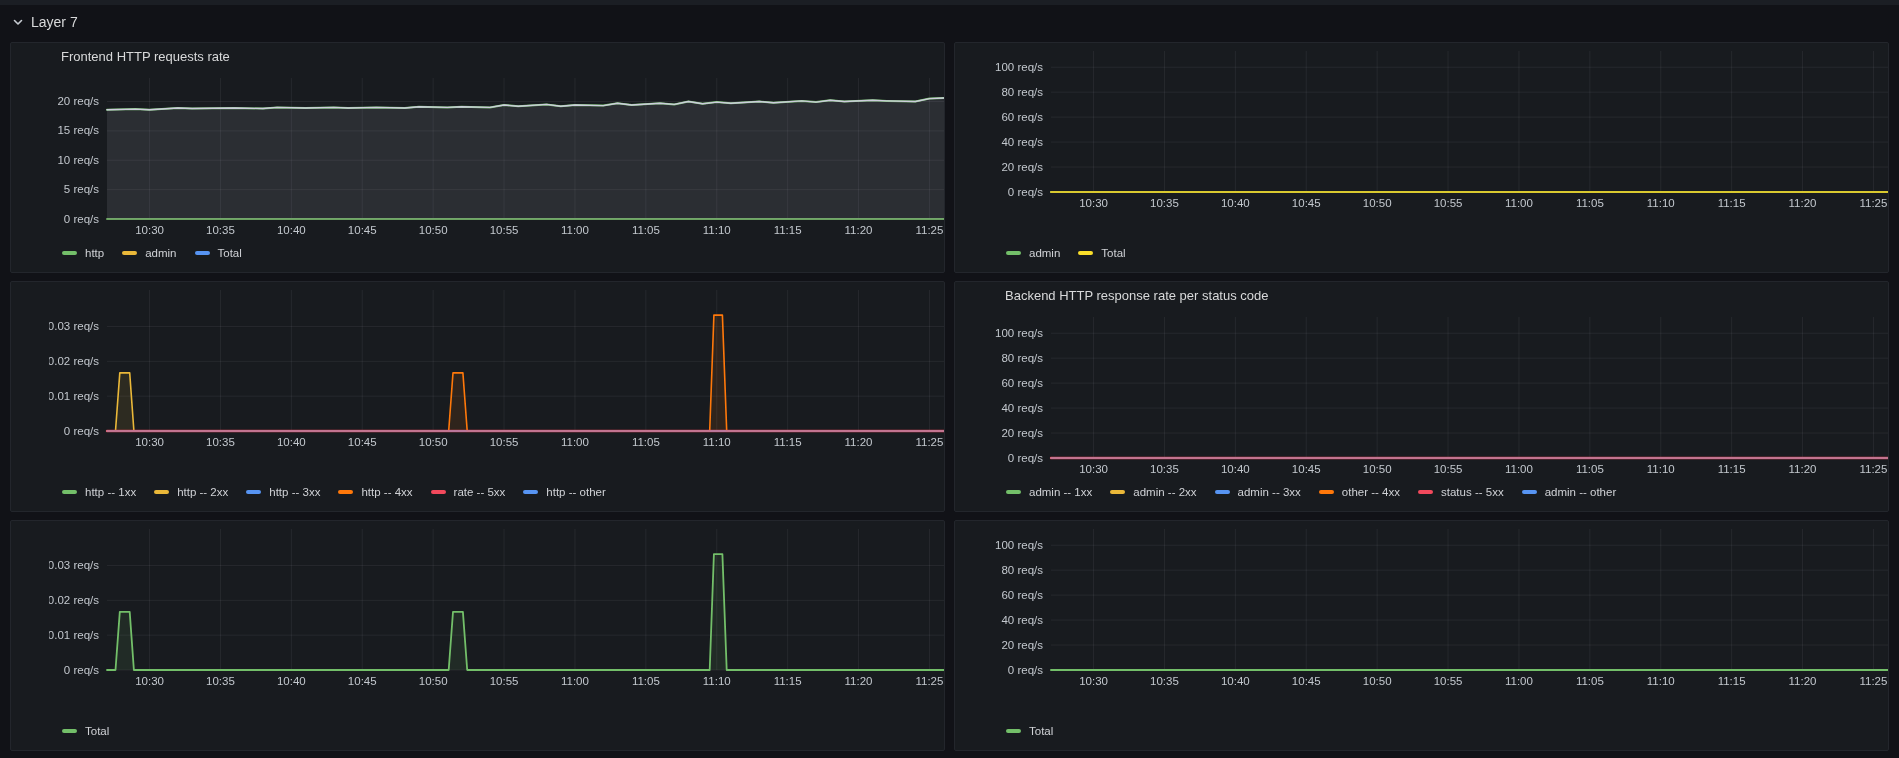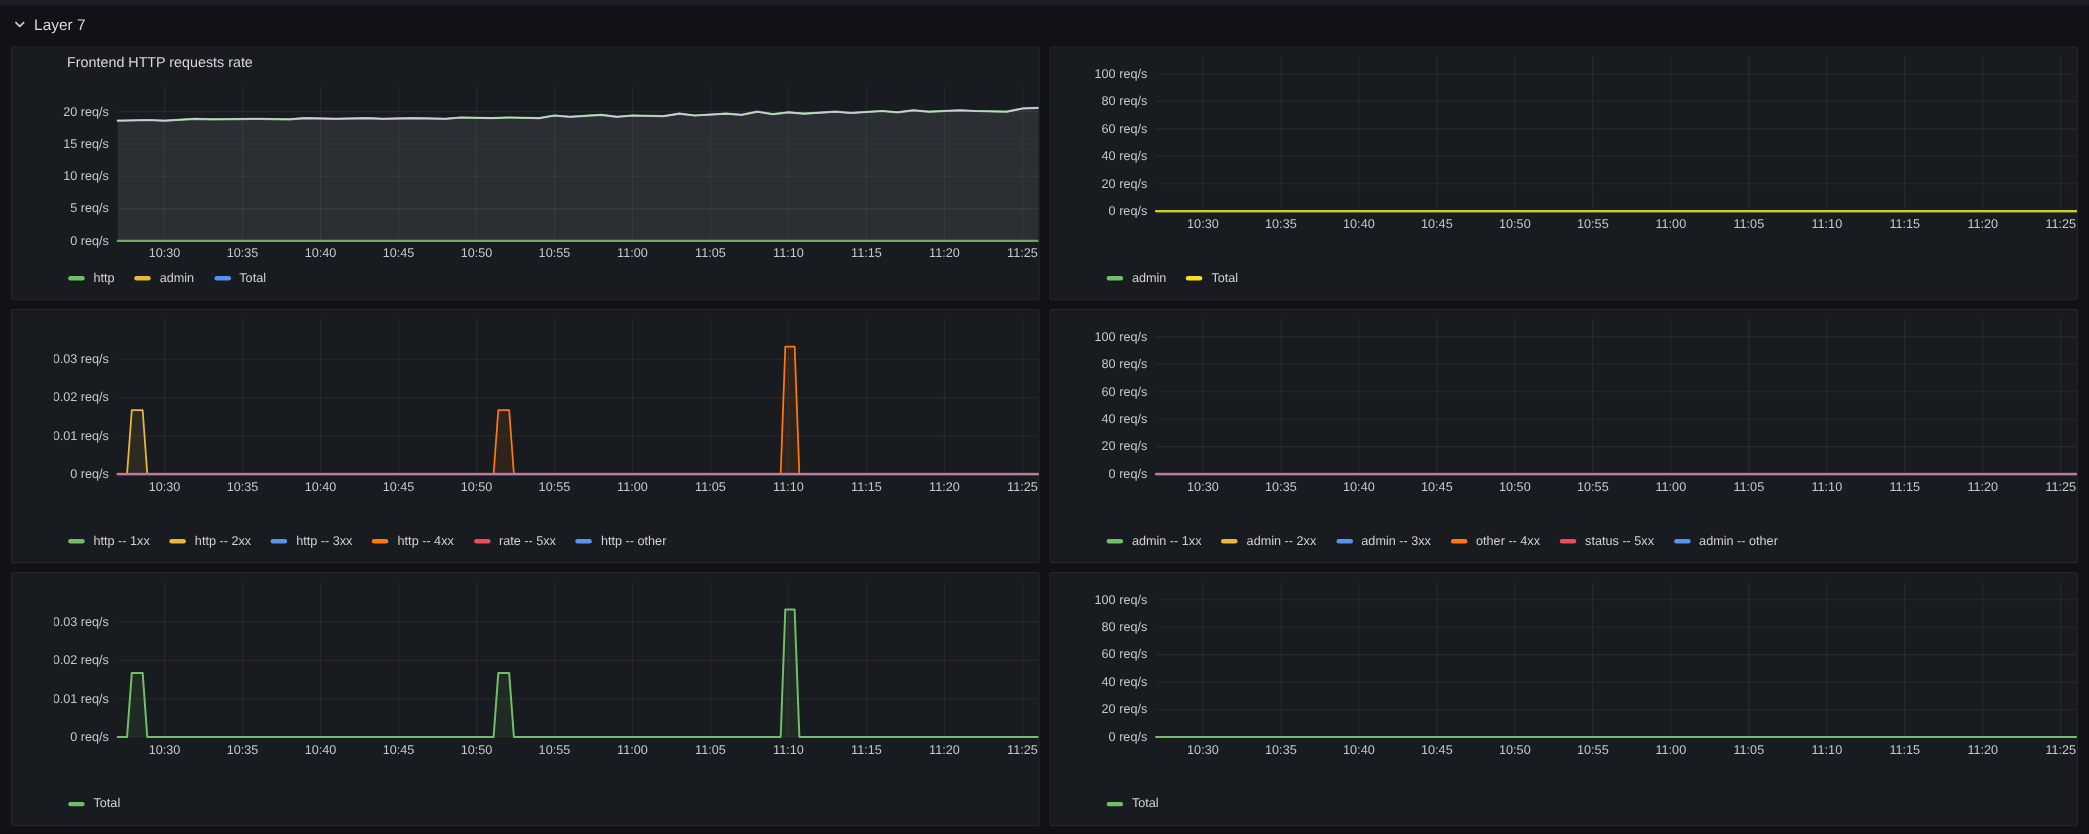--- a/index.html
+++ b/index.html
@@ -230,20 +230,21 @@
           <span class="legend-swatch" style="background: rgb(242, 73, 92);"></span>
           <span class="legend-label">rate -- 5xx</span>
         </span>
         <span class="legend-item">
           <span class="legend-swatch" style="background: rgb(87, 148, 242);"></span>
           <span class="legend-label">http -- other</span>
         </span>
       </div>
     </section>
     <section class="panel">
+      <div class="panel-title">Backend HTTP response rate per status code</div>
       <div class="chart-wrap">
         <svg width="933" height="170" viewBox="0 0 933 170">
           <line x1="58" y1="149" x2="923" y2="149" stroke="rgba(204,204,220,0.08)" stroke-width="1"></line>
           <text x="50" y="152.5" text-anchor="end" font-size="11.5" fill="#c3c8ce">0 req/s</text>
           <line x1="58" y1="124.04424778761062" x2="923" y2="124.04424778761062" stroke="rgba(204,204,220,0.08)" stroke-width="1"></line>
           <text x="50" y="127.54424778761062" text-anchor="end" font-size="11.5" fill="#c3c8ce">20 req/s</text>
           <line x1="58" y1="99.08849557522123" x2="923" y2="99.08849557522123" stroke="rgba(204,204,220,0.08)" stroke-width="1"></line>
           <text x="50" y="102.58849557522123" text-anchor="end" font-size="11.5" fill="#c3c8ce">40 req/s</text>
           <line x1="58" y1="74.13274336283185" x2="923" y2="74.13274336283185" stroke="rgba(204,204,220,0.08)" stroke-width="1"></line>
           <text x="50" y="77.63274336283185" text-anchor="end" font-size="11.5" fill="#c3c8ce">60 req/s</text>

